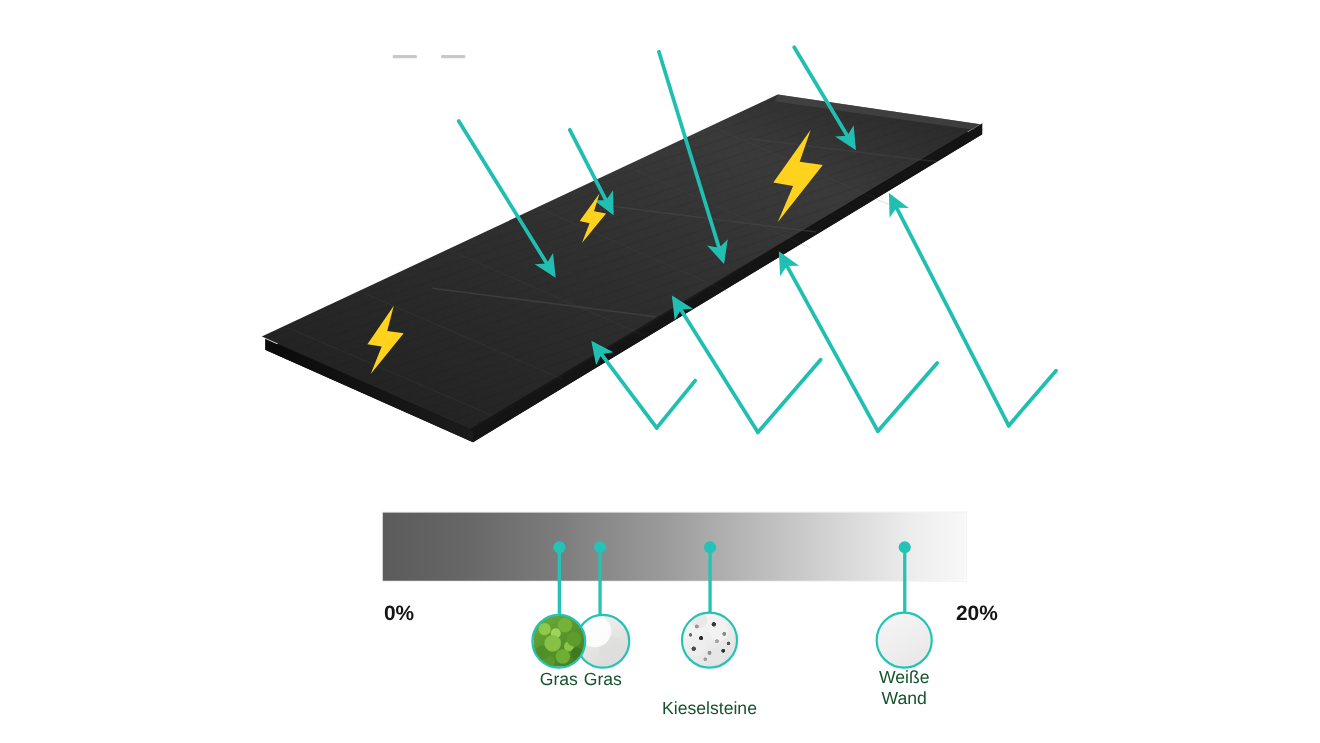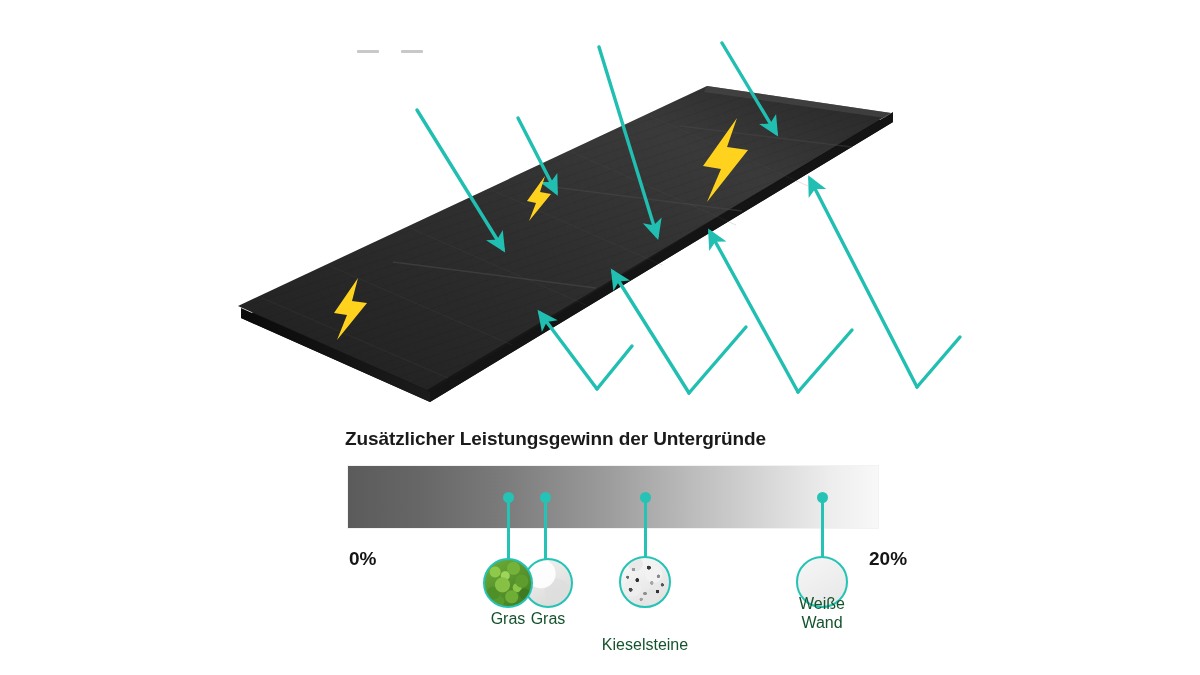--- a/index.html
+++ b/index.html
@@ -240,21 +240,20 @@
       <path d="M917,387 L960,337"></path>
     </g>
 
     <g fill="#ffd21e">
       <path d="M358,278 L334,313 L347,315 L337,340 L367,303 L352,301 Z"></path>
       <path d="M545,176 L527,201 L536,203 L529,221 L551,194 L540,192 Z"></path>
       <path d="M737,118 L703,166 L721,169 L707,202 L748,150 L727,147 Z"></path>
     </g>
   </svg>
 
-  <div class="chart-title">Zusätzlicher Leistungsgewinn der Untergründe</div>
 
   <div class="gradient-bar"></div>
 
   <div class="axis-label left">0%</div>
   <div class="axis-label right">20%</div>
 
   <div class="marker-dot" style="left:503px; top:492px;"></div>
   <div class="marker-stem" style="left:507px; top:497px; height:64px;"></div>
   <div class="swatch grass" style="left:483px; top:558px; width:50px; height:50px;"></div>
   <div class="swatch-label" style="left:473px; top:610px; width:70px;">Gras</div>
@@ -265,16 +264,16 @@
   <div class="swatch-label" style="left:513px; top:610px; width:70px;">Gras</div>
 
   <div class="marker-dot" style="left:640px; top:492px;"></div>
   <div class="marker-stem" style="left:644px; top:497px; height:60px;"></div>
   <div class="swatch pebbles" style="left:619px; top:556px; width:52px; height:52px;"></div>
   <div class="swatch-label" style="left:595px; top:636px; width:100px;">Kieselsteine</div>
 
   <div class="marker-dot" style="left:817px; top:492px;"></div>
   <div class="marker-stem" style="left:821px; top:497px; height:60px;"></div>
   <div class="swatch wall" style="left:796px; top:556px; width:52px; height:52px;"></div>
-  <div class="swatch-label" style="left:782px; top:595px; width:80px;">Weiße
+  <div class="swatch-label" style="left:782px; top:608px; width:80px;">Weiße
 Wand</div>
 
 </div>
 
 </body></html>

